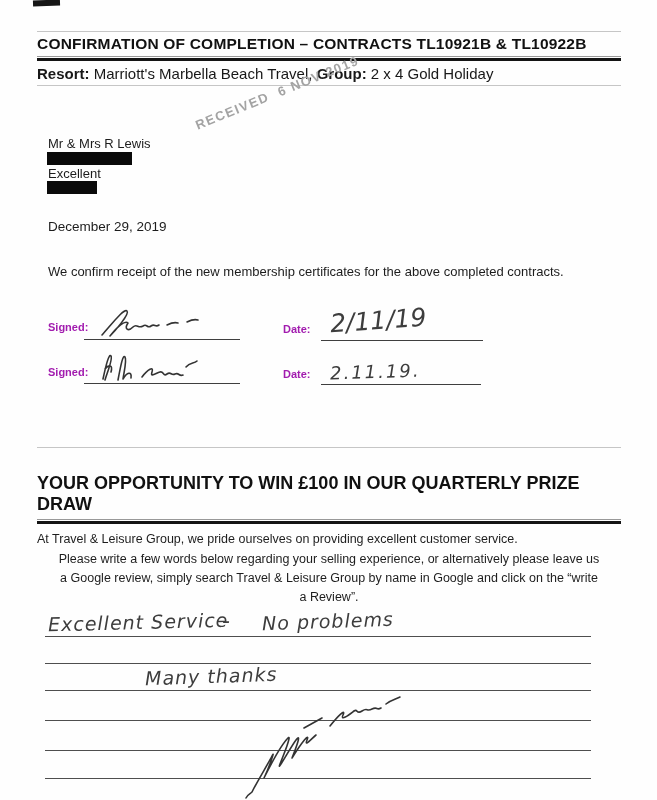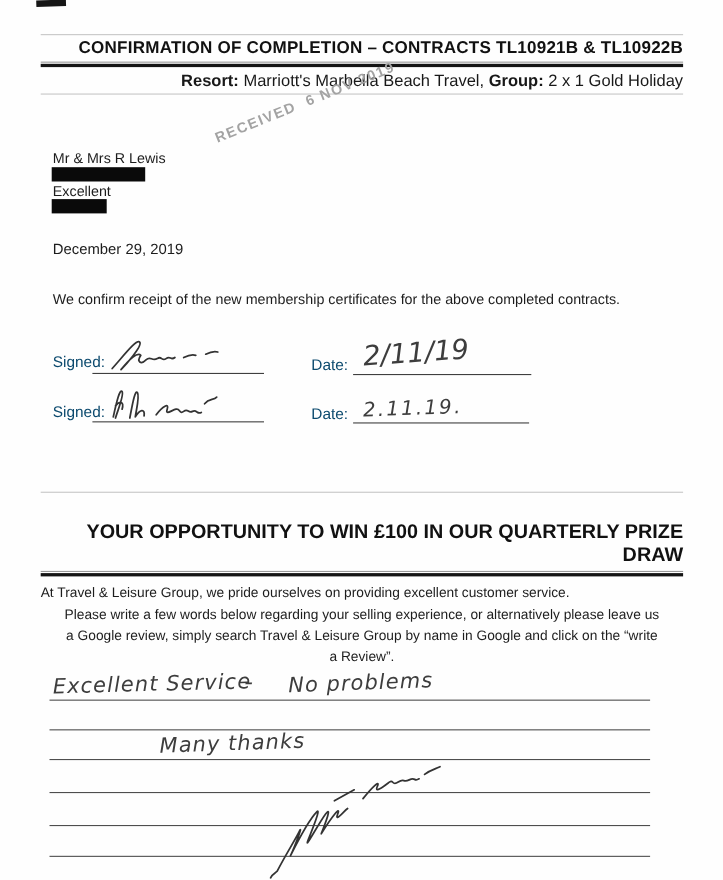--- a/index.html
+++ b/index.html
@@ -7,21 +7,21 @@
     width:657px; height:800px;
     background:#fefefe;
     font-family:"Liberation Sans", sans-serif;
     color:#1a1a1a;
     position:relative;
     overflow:hidden;
   }
   .abs { position:absolute; }
 
   
-  .hdr-block { left:37px; width:584px; text-align:right; }
+  .hdr-block { left:37px; width:584px; text-align:left; }
   .rule-faint { border-top:1px solid #c6c6c6; height:0; }
   .rule-heavy { height:1px; border-top:1px solid #999; border-bottom:3px solid #141414; }
   .title-line {
     font-size:15.5px; font-weight:700; letter-spacing:0.2px;
     padding:3px 0 3px 0; color:#111;
   }
   .resort-line { font-size:15px; padding:4px 0 3px 0; color:#181818; }
   .resort-line .b { font-weight:700; }
 
   
@@ -33,21 +33,21 @@
     letter-spacing:1.5px;
     color:#a3a3a3;
     white-space:pre;
   }
 
   
   .plain { font-size:13px; color:#1c1c1c; }
   .redaction { background:#0a0a0a; }
 
   
-  .sig-label { font-size:14px; font-weight:400; color:#0c4a6e; }
+  .sig-label { font-size:11px; font-weight:700; color:#a21caf; }
   .sig-line { border-top:1.4px solid #3f3f3f; height:0; }
   svg.sig { overflow:visible; }
   svg.sig path { fill:none; stroke:#333; stroke-width:1.6; stroke-linecap:round; stroke-linejoin:round; }
 
   
   .hand {
     font-family:"DejaVu Sans", cursive;
     font-style:italic;
     color:#3d3d3d;
   }
@@ -66,21 +66,21 @@
 <div class="abs artifact" style="left:33px; top:0; width:27px; height:6px; transform:rotate(-2deg);"></div>
 
 <div class="abs hdr-block" style="top:31px;">
   <div class="rule-faint"></div>
   <div class="title-line">CONFIRMATION OF COMPLETION – CONTRACTS TL10921B &amp; TL10922B</div>
   <div class="rule-heavy"></div>
   <div class="resort-line">
     <span class="b">Resort:</span>
     <span>Marriott's Marbella Beach Travel,</span>
     <span class="b">Group:</span>
-    <span>2 x 1 Gold Holiday</span>
+    <span>2 x 4 Gold Holiday</span>
   </div>
   <div class="rule-faint"></div>
 </div>
 
 <div class="abs stamp">RECEIVED  6 NOV 2019</div>
 
 <div class="abs plain" style="left:48px; top:136px;">Mr &amp; Mrs R Lewis</div>
 <div class="abs redaction" style="left:47px; top:152px; width:85px; height:13px;"></div>
 <div class="abs plain" style="left:48px; top:166px;">Excellent</div>
 <div class="abs redaction" style="left:47px; top:181px; width:50px; height:13px;"></div>

